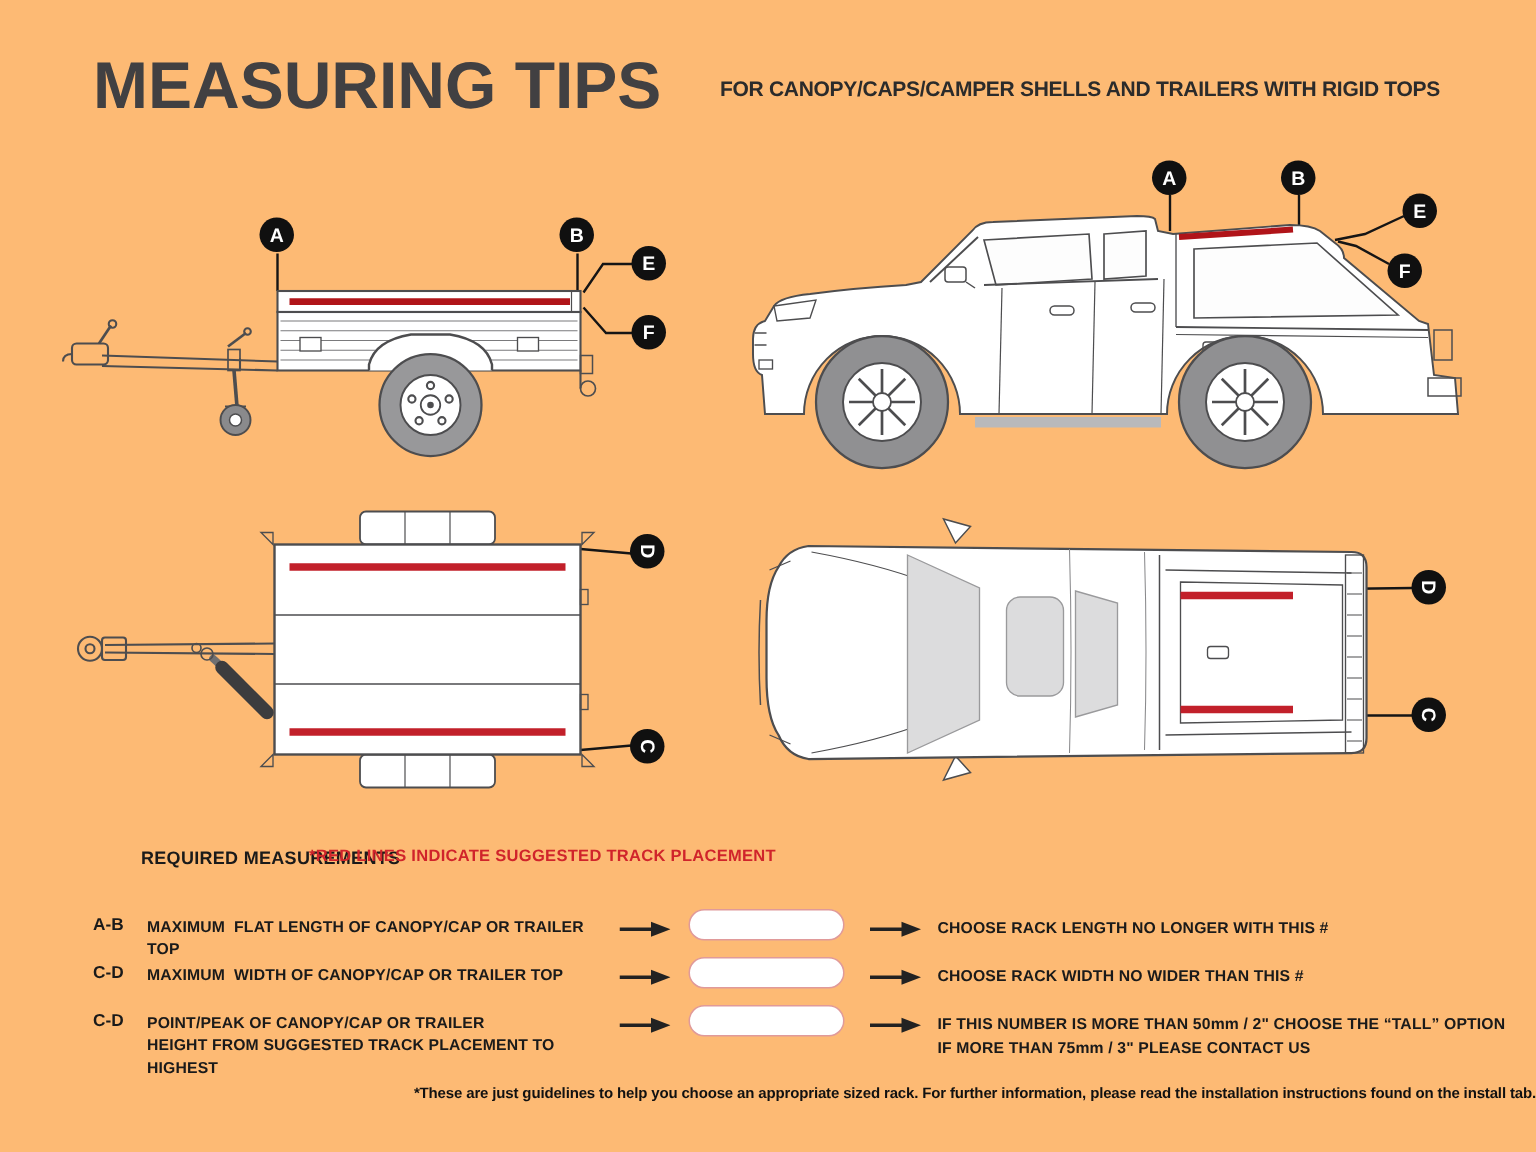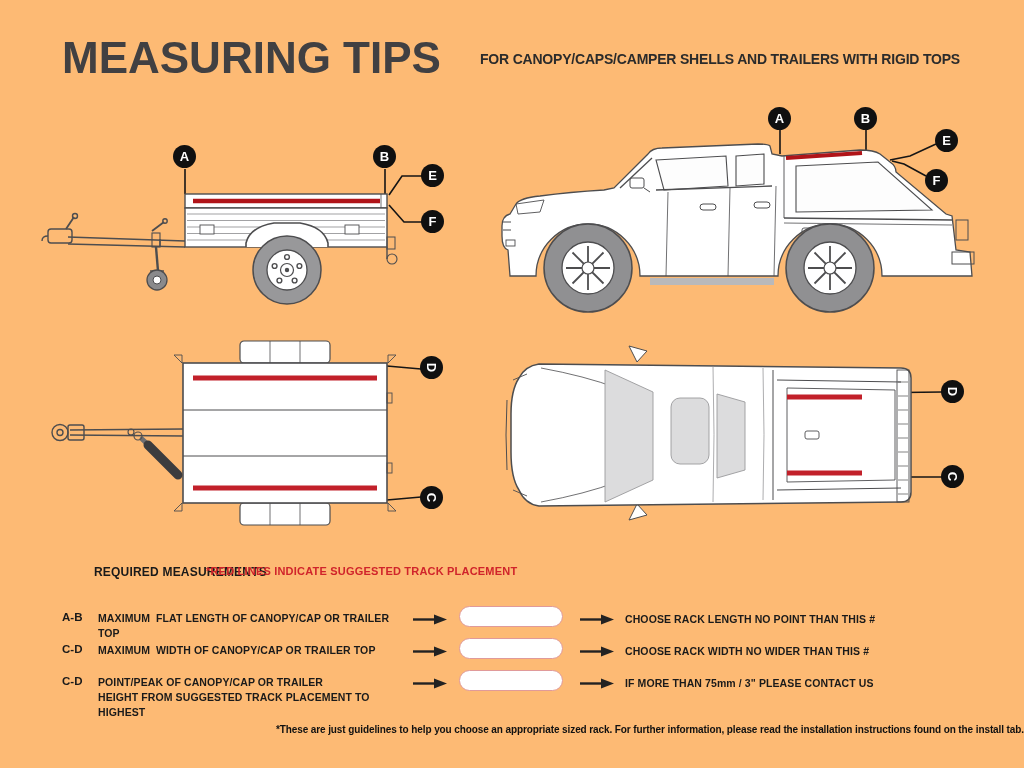--- a/index.html
+++ b/index.html
@@ -325,21 +325,21 @@
     <div class="m-desc"><span>MAXIMUM  FLAT LENGTH OF CANOPY/CAP OR TRAILER TOP</span><span></span></div>
     <svg class="m-arr1" width="34" height="11">
         <line x1="0" y1="5.5" x2="23" y2="5.5" stroke="#222" stroke-width="2.4"></line>
         <polygon points="21,0.5 34,5.5 21,10.5" fill="#222"></polygon>
       </svg>
     <input class="m-pill" type="text" value="" style="">
     <svg class="m-arr2" width="34" height="11">
         <line x1="0" y1="5.5" x2="23" y2="5.5" stroke="#222" stroke-width="2.4"></line>
         <polygon points="21,0.5 34,5.5 21,10.5" fill="#222"></polygon>
       </svg>
-    <div class="m-res"><span>CHOOSE RACK LENGTH NO POINT THAN THIS #</span><span></span></div>
+    <div class="m-res"><span>CHOOSE RACK LENGTH NO LONGER WITH THIS #</span><span></span></div>
   </div>
 
   <div class="m-row" style="top:638px;">
     <div class="m-code">C-D</div>
     <div class="m-desc"><span>MAXIMUM  WIDTH OF CANOPY/CAP OR TRAILER TOP</span><span></span></div>
     <svg class="m-arr1" width="34" height="11">
         <line x1="0" y1="5.5" x2="23" y2="5.5" stroke="#222" stroke-width="2.4"></line>
         <polygon points="21,0.5 34,5.5 21,10.5" fill="#222"></polygon>
       </svg>
     <input class="m-pill" type="text" value="" style="">
@@ -356,19 +356,20 @@
     <svg class="m-arr1" width="34" height="11">
         <line x1="0" y1="5.5" x2="23" y2="5.5" stroke="#222" stroke-width="2.4"></line>
         <polygon points="21,0.5 34,5.5 21,10.5" fill="#222"></polygon>
       </svg>
     <input class="m-pill" type="text" value="" style="">
     <svg class="m-arr2" width="34" height="11">
         <line x1="0" y1="5.5" x2="23" y2="5.5" stroke="#222" stroke-width="2.4"></line>
         <polygon points="21,0.5 34,5.5 21,10.5" fill="#222"></polygon>
       </svg>
     <div class="m-res">
+        <span style="display:block">IF THIS NUMBER IS MORE THAN 50mm / 2" CHOOSE THE “TALL” OPTION</span>
         <span style="display:block">IF MORE THAN 75mm / 3" PLEASE CONTACT US</span>
       </div>
   </div>
 
   <div class="footnote">*These are just guidelines to help you choose an appropriate sized rack. For further information, please read the installation instructions found on the install tab.</div>
 
 </div>
 
 </body></html>

